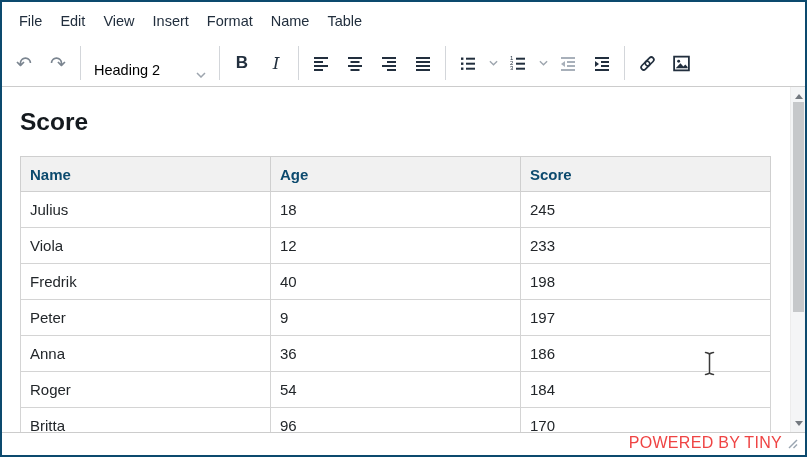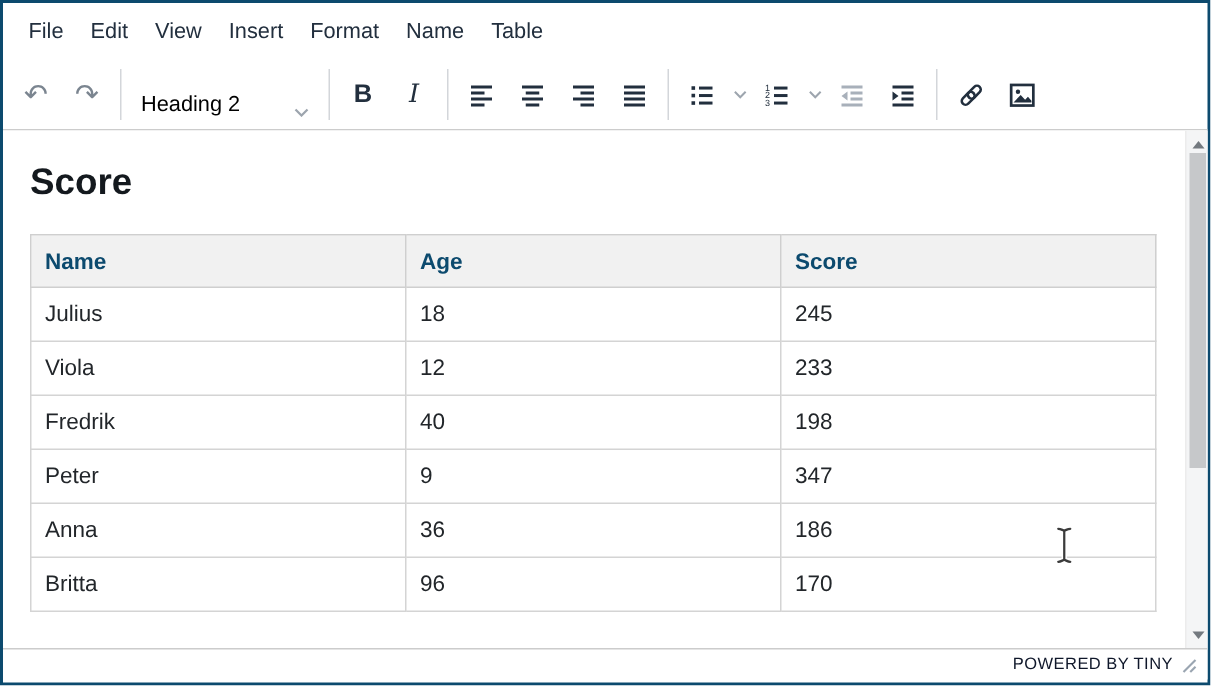--- a/index.html
+++ b/index.html
@@ -45,21 +45,21 @@
     border-bottom:5px solid #73797f; }
   .tri-down { width:0; height:0; border-left:4px solid transparent; border-right:4px solid transparent;
     border-top:5px solid #73797f; }
   .sb-thumb { position:absolute; left:2px; top:15px; width:11px; height:210px; background:#c6c8ca; }
 
   
   .statusbar { height:21px; border-top:1px solid #cccccc; display:flex; align-items:center;
     justify-content:space-between; padding:0 7px 0 10px; background:#fff; }
   .status-left { font-size:12.5px; color:#737e8c;margin-top:48px; }
   .status-right { display:flex; align-items:center; gap:5px; }
-  .branding { font-size:11px; color:#0f172a; letter-spacing:0.3px; }
+  .branding { font-size:16px; color:#ef4444; letter-spacing:0.3px; }
 
   
   .ibeam-cursor { position:absolute; left:701px; top:263px; pointer-events:none; }
 
   svg { display:block; }
 </style>
 </head>
 <body>
 
 <div class="editor-frame">
@@ -258,26 +258,31 @@
           <td>233</td>
         </tr>
         <tr>
           <td>Fredrik</td>
           <td>40</td>
           <td>198</td>
         </tr>
         <tr>
           <td>Peter</td>
           <td>9</td>
-          <td>347</td>
+          <td>197</td>
         </tr>
         <tr>
           <td>Anna</td>
           <td>36</td>
           <td>186</td>
+        </tr>
+        <tr>
+          <td>Roger</td>
+          <td>54</td>
+          <td>184</td>
         </tr>
         <tr>
           <td>Britta</td>
           <td>96</td>
           <td>170</td>
         </tr>
       </tbody>
     </table>
 
     <div class="scrollbar">

